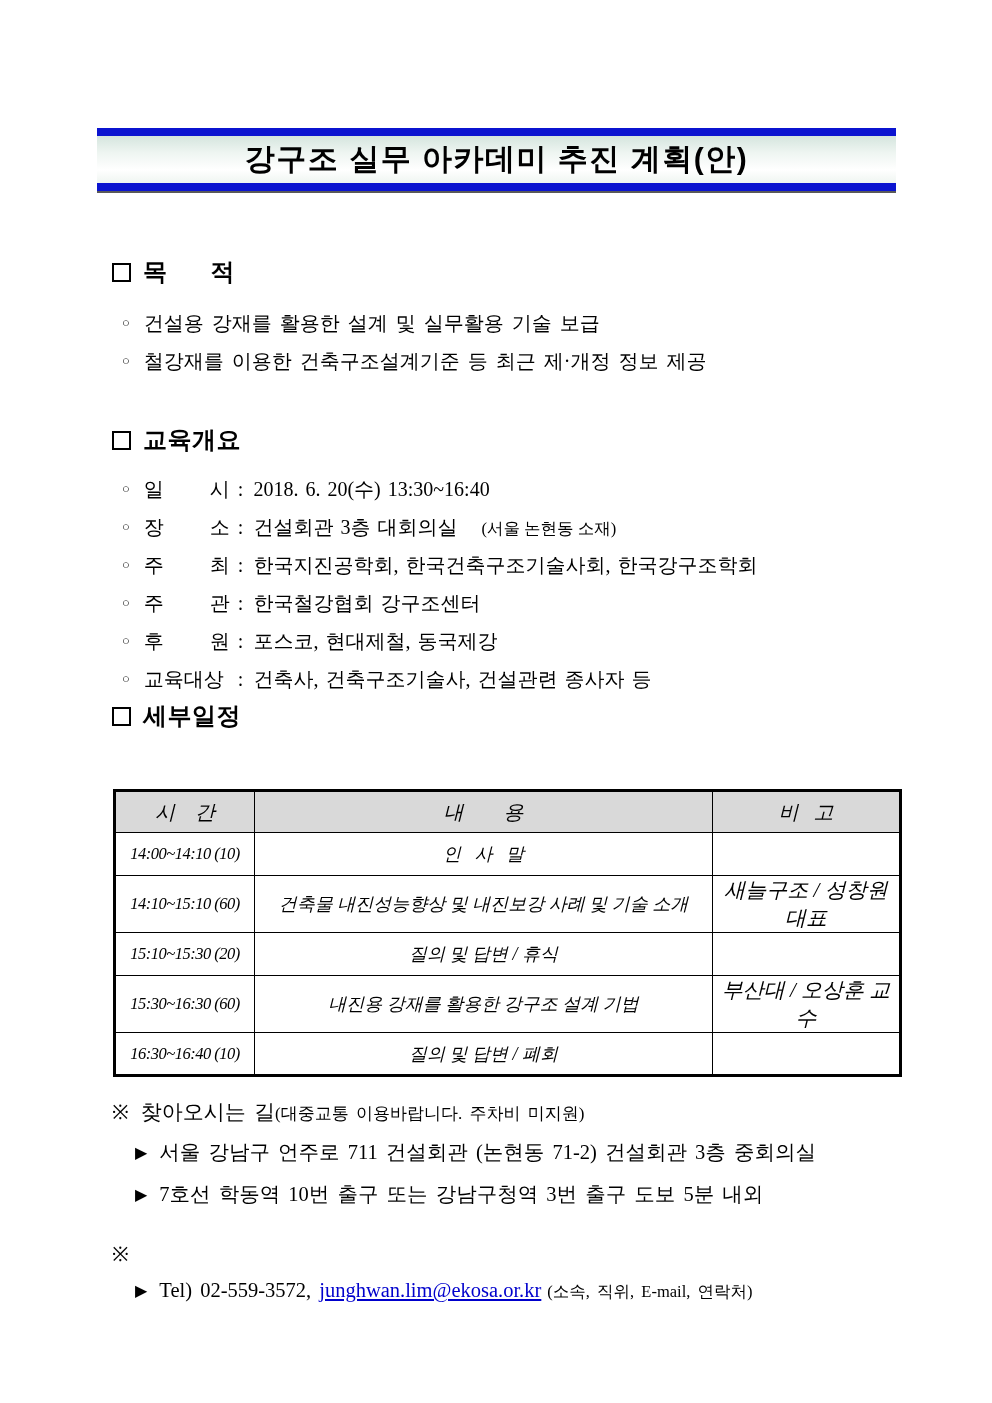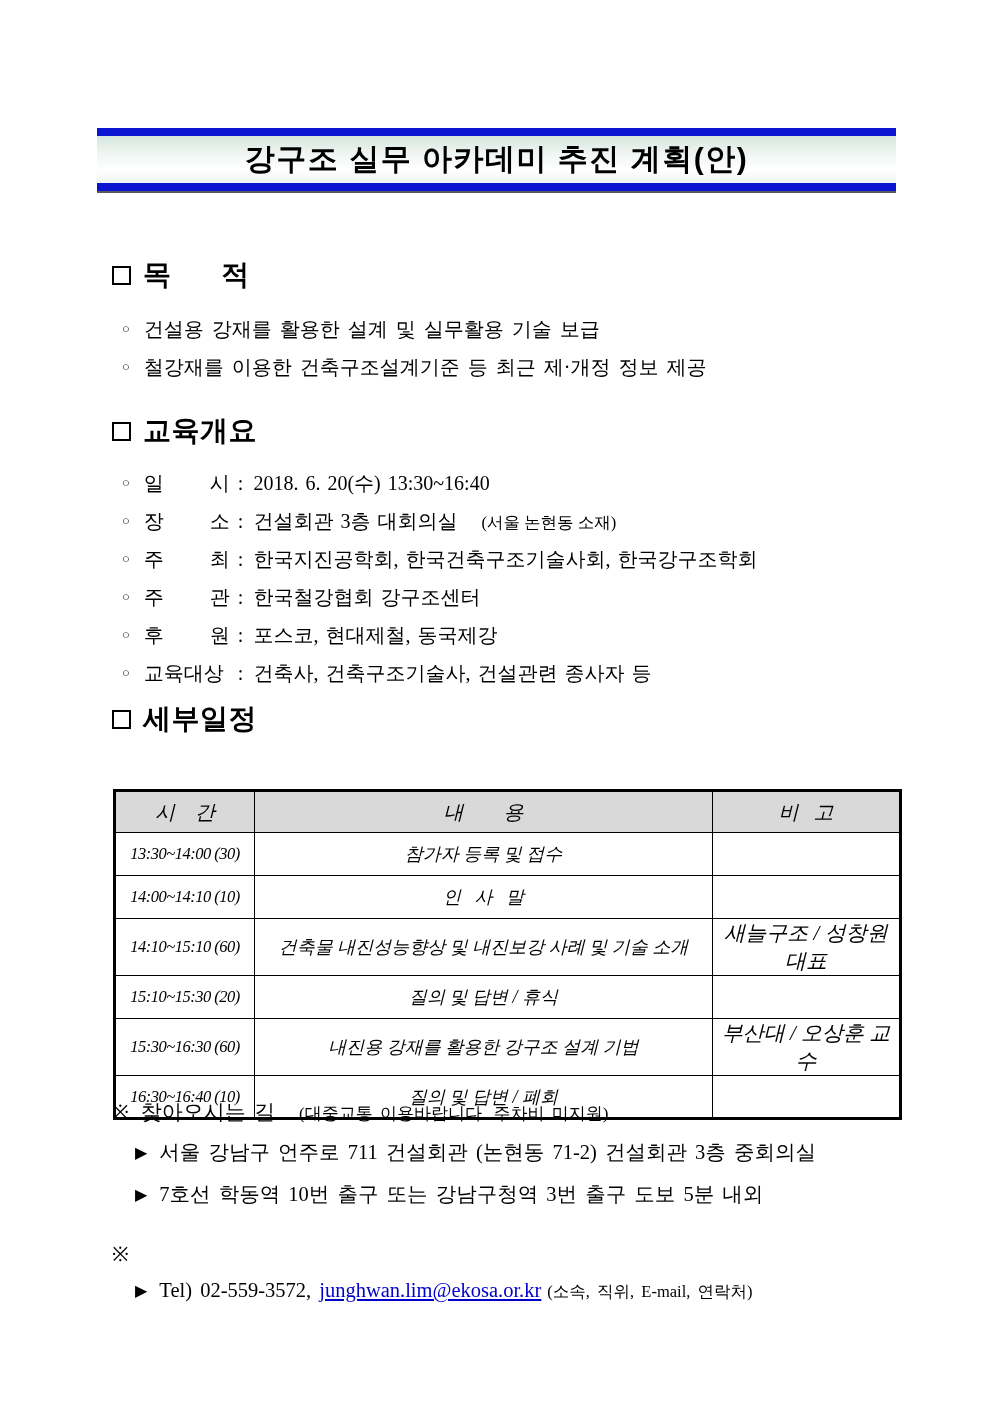--- a/index.html
+++ b/index.html
@@ -32,21 +32,21 @@
 
   
   .section { position:absolute; left:112px; }
   .sec-head { display:flex; align-items:center; }
   .box-glyph {
     width:19px; height:19px; border:2px solid #000;
     display:inline-block; flex:0 0 auto; margin-right:12px;
   }
   .sec-head-label {
     font-family:"Liberation Sans", sans-serif;
-    font-weight:bold; font-size:28px; white-space:pre; letter-spacing:0.5px;
+    font-weight:bold; font-size:24px; white-space:pre; letter-spacing:0.5px;
   }
 
   
   .bullet-list { margin-top:22px; margin-left:10px; }
   .bullet-row { display:flex; align-items:baseline; height:38px; font-size:20px; word-spacing:3px; }
   .circle-glyph { font-size:13px; flex:0 0 auto; margin-right:14px; position:relative; top:-3px; }
 
   .ov-list { margin-top:20px; margin-left:10px; }
   .ov-row { display:flex; align-items:baseline; height:38px; font-size:20px; }
   .ov-label {
@@ -76,21 +76,21 @@
   }
   td.cell-time { font-size:16.5px; letter-spacing:-0.5px; }
   td.cell-content { font-size:18px; white-space:pre; }
   td.cell-remark { font-size:21px; }
 
   
   .note-block { position:absolute; left:112px; }
   .note-title-row { display:flex; align-items:baseline; font-size:21px; }
   .note-marker { margin-right:12px; font-size:20px; flex:0 0 auto; }
   .note-title { word-spacing:3px; }
-  .note-title .small-paren { margin-left:24px; font-size:17px; }
+  .note-title .small-paren { margin-left:0; font-size:17px; }
   .note-items { margin-left:23px; margin-top:12px; }
   .note-item { display:flex; align-items:baseline; height:42px; font-size:20.5px; word-spacing:3px; }
   .tri-glyph { font-size:16px; margin-right:12px; flex:0 0 auto; position:relative; top:-1px; }
   .email-link { color:#0000cc; text-decoration:underline; }
   .contact-line .small-paren { margin-left:6px; font-size:16.5px; }
 </style>
 </head>
 <body>
 
 <div class="page">
@@ -113,21 +113,21 @@
         <span class="circle-glyph">○</span>
         <span>건설용 강재를 활용한 설계 및 실무활용 기술 보급</span>
       </div>
       <div class="bullet-row">
         <span class="circle-glyph">○</span>
         <span>철강재를 이용한 건축구조설계기준 등 최근 제·개정 정보 제공</span>
       </div>
     </div>
   </div>
 
-  <div class="section" style="top:412px;">
+  <div class="section" style="top:424px;">
     <div class="sec-head">
       <span class="box-glyph"></span>
       <span class="sec-head-label">교육개요</span>
     </div>
     <div class="ov-list">
       <div class="ov-row">
         <span class="circle-glyph">○</span>
         <span class="ov-label">일 시</span>
         <span class="ov-colon">:</span>
         <span class="ov-value">2018. 6. 20(수) 13:30~16:40</span>
@@ -182,25 +182,20 @@
         </colgroup>
       <thead>
         <tr>
           <th>시    간</th>
           <th>내        용</th>
           <th>비   고</th>
         </tr>
       </thead>
       <tbody>
         <tr>
-          <td class="cell-time">13:30~14:00 (30)</td>
-          <td class="cell-content">참가자 등록 및 접수</td>
-          <td class="cell-remark"></td>
-        </tr>
-        <tr>
           <td class="cell-time">14:00~14:10 (10)</td>
           <td class="cell-content">인   사   말</td>
           <td class="cell-remark"></td>
         </tr>
         <tr>
           <td class="cell-time">14:10~15:10 (60)</td>
           <td class="cell-content">건축물 내진성능향상 및 내진보강 사례 및 기술 소개</td>
           <td class="cell-remark">새늘구조 / 성창원 대표</td>
         </tr>
         <tr>

